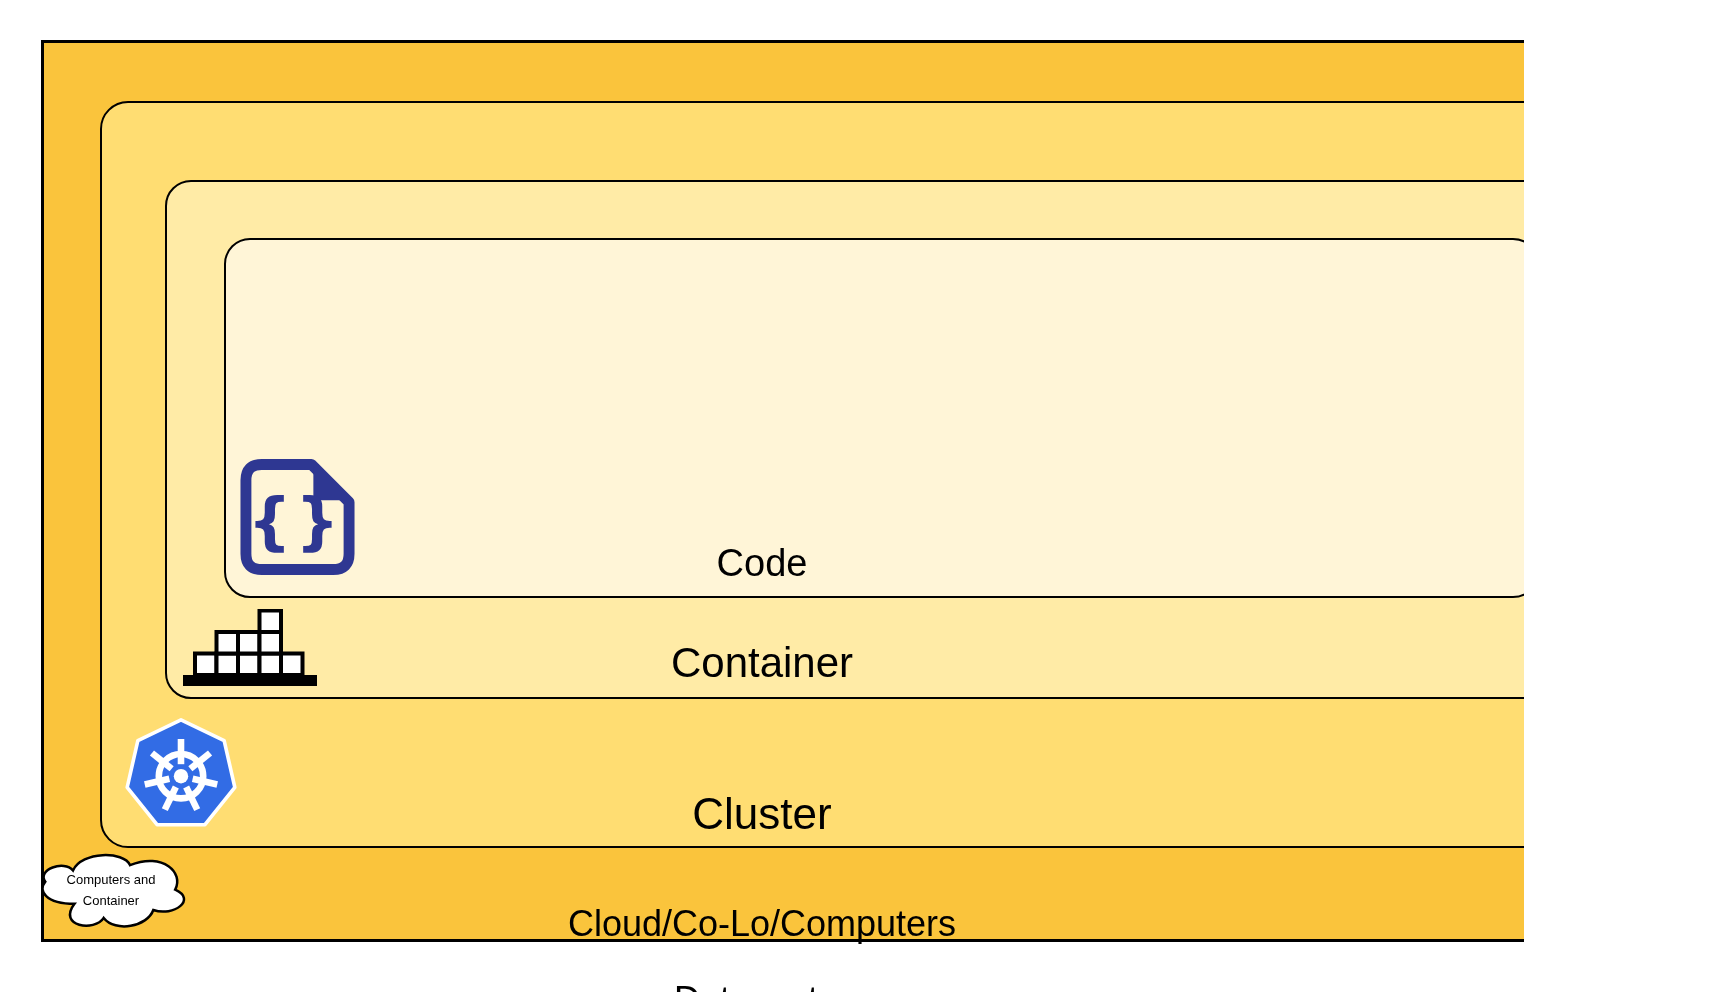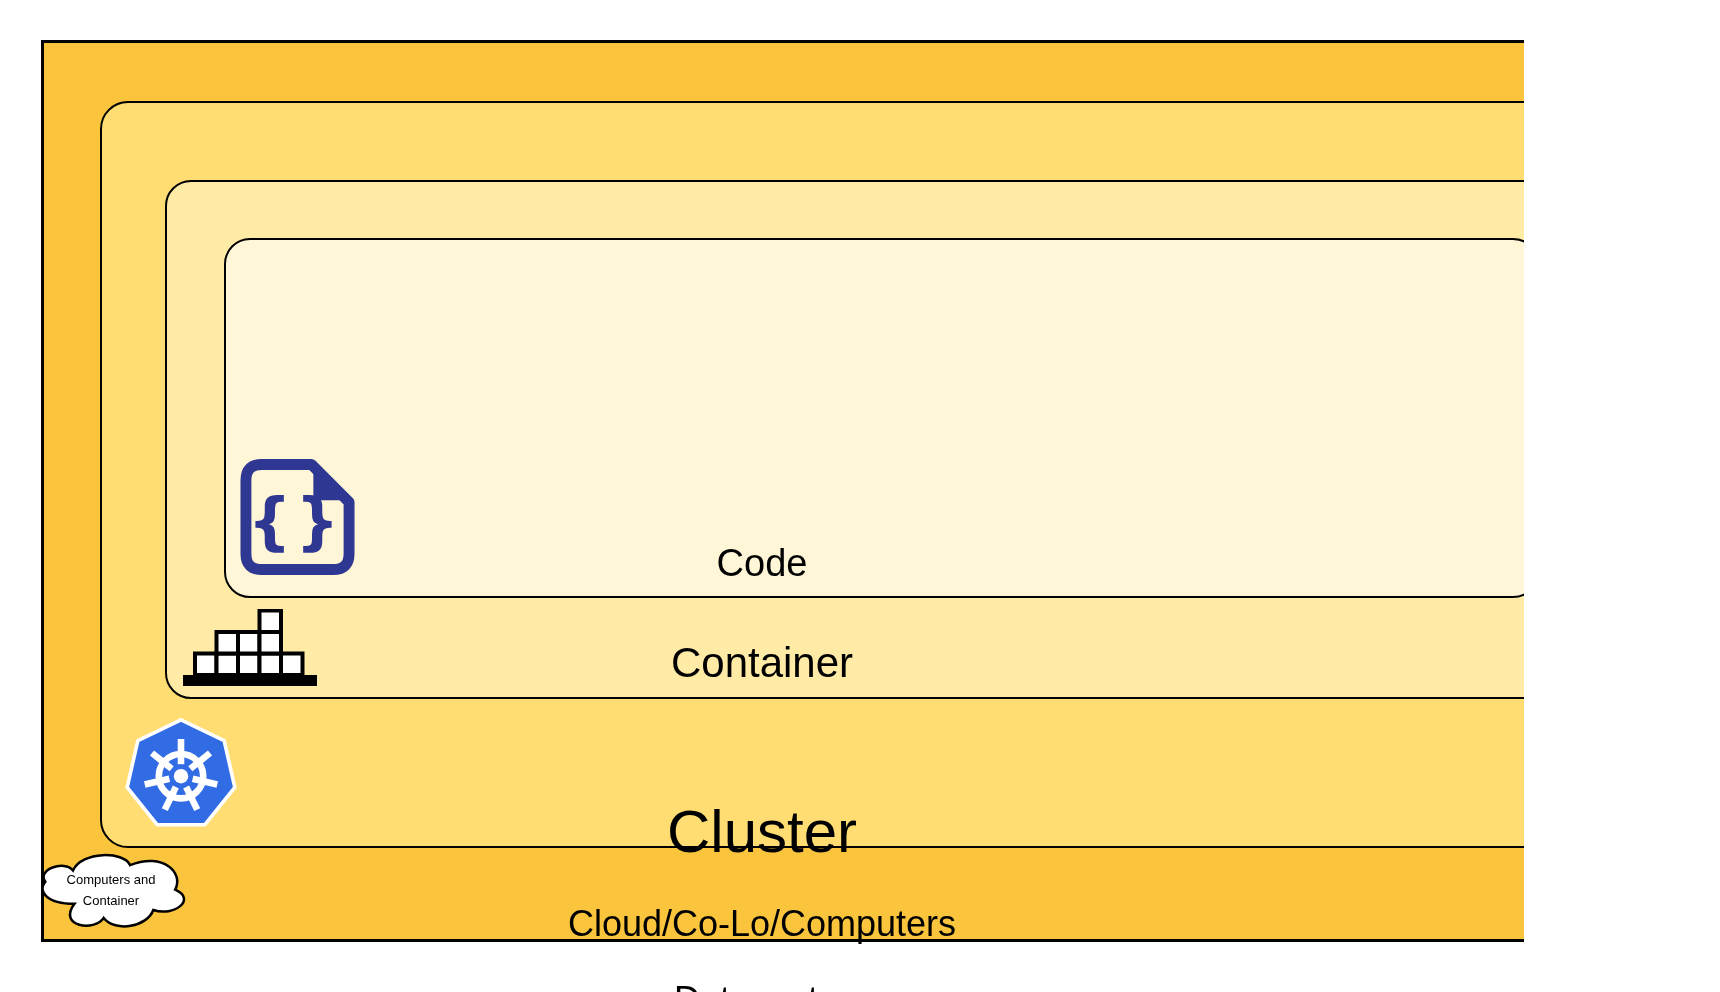--- a/index.html
+++ b/index.html
@@ -28,21 +28,21 @@
   .layer-code{
     left:57px;top:56px;width:1315px;height:360px;
     border-radius:26px;background:#FFF5D7;
   }
   .diagram-label{
     position:absolute;left:0;width:100%;
     text-align:center;color:#000;white-space:pre-line;
   }
   .label-code{top:541px;font-size:38px;line-height:44px;}
   .label-container{top:639px;font-size:42px;line-height:48px;}
-  .label-cluster{top:807px;font-size:60px;line-height:50px;}
+  .label-cluster{top:789px;font-size:44px;line-height:50px;}
   .label-datacenter{top:867px;font-size:36px;line-height:38px;}
   .icon{position:absolute;}
   .icon-code{left:238px;top:456px;}
   .icon-container{left:183px;top:609px;}
   .icon-kubernetes{left:121px;top:713px;}
   .cloud-callout{left:36px;top:849px;width:150px;height:92px;}
   .cloud-callout .cloud-text{
     position:absolute;left:0;top:20px;width:100%;
     text-align:center;font-size:13px;line-height:21px;color:#000;
   }

